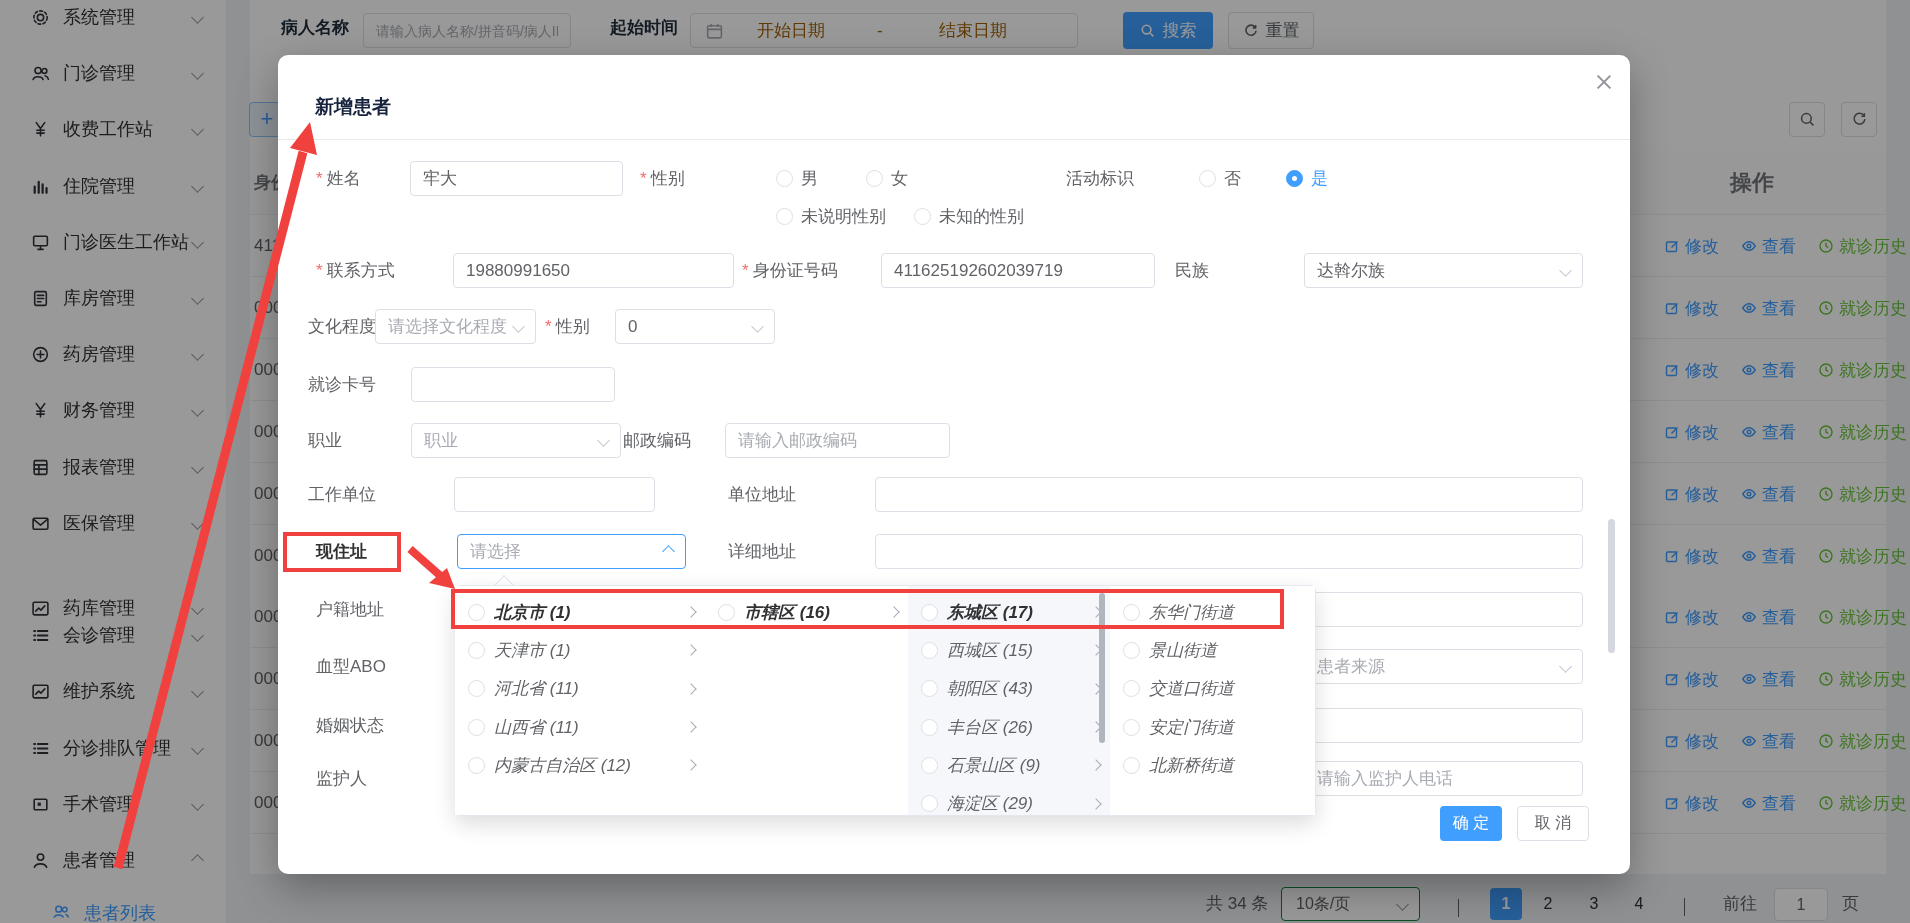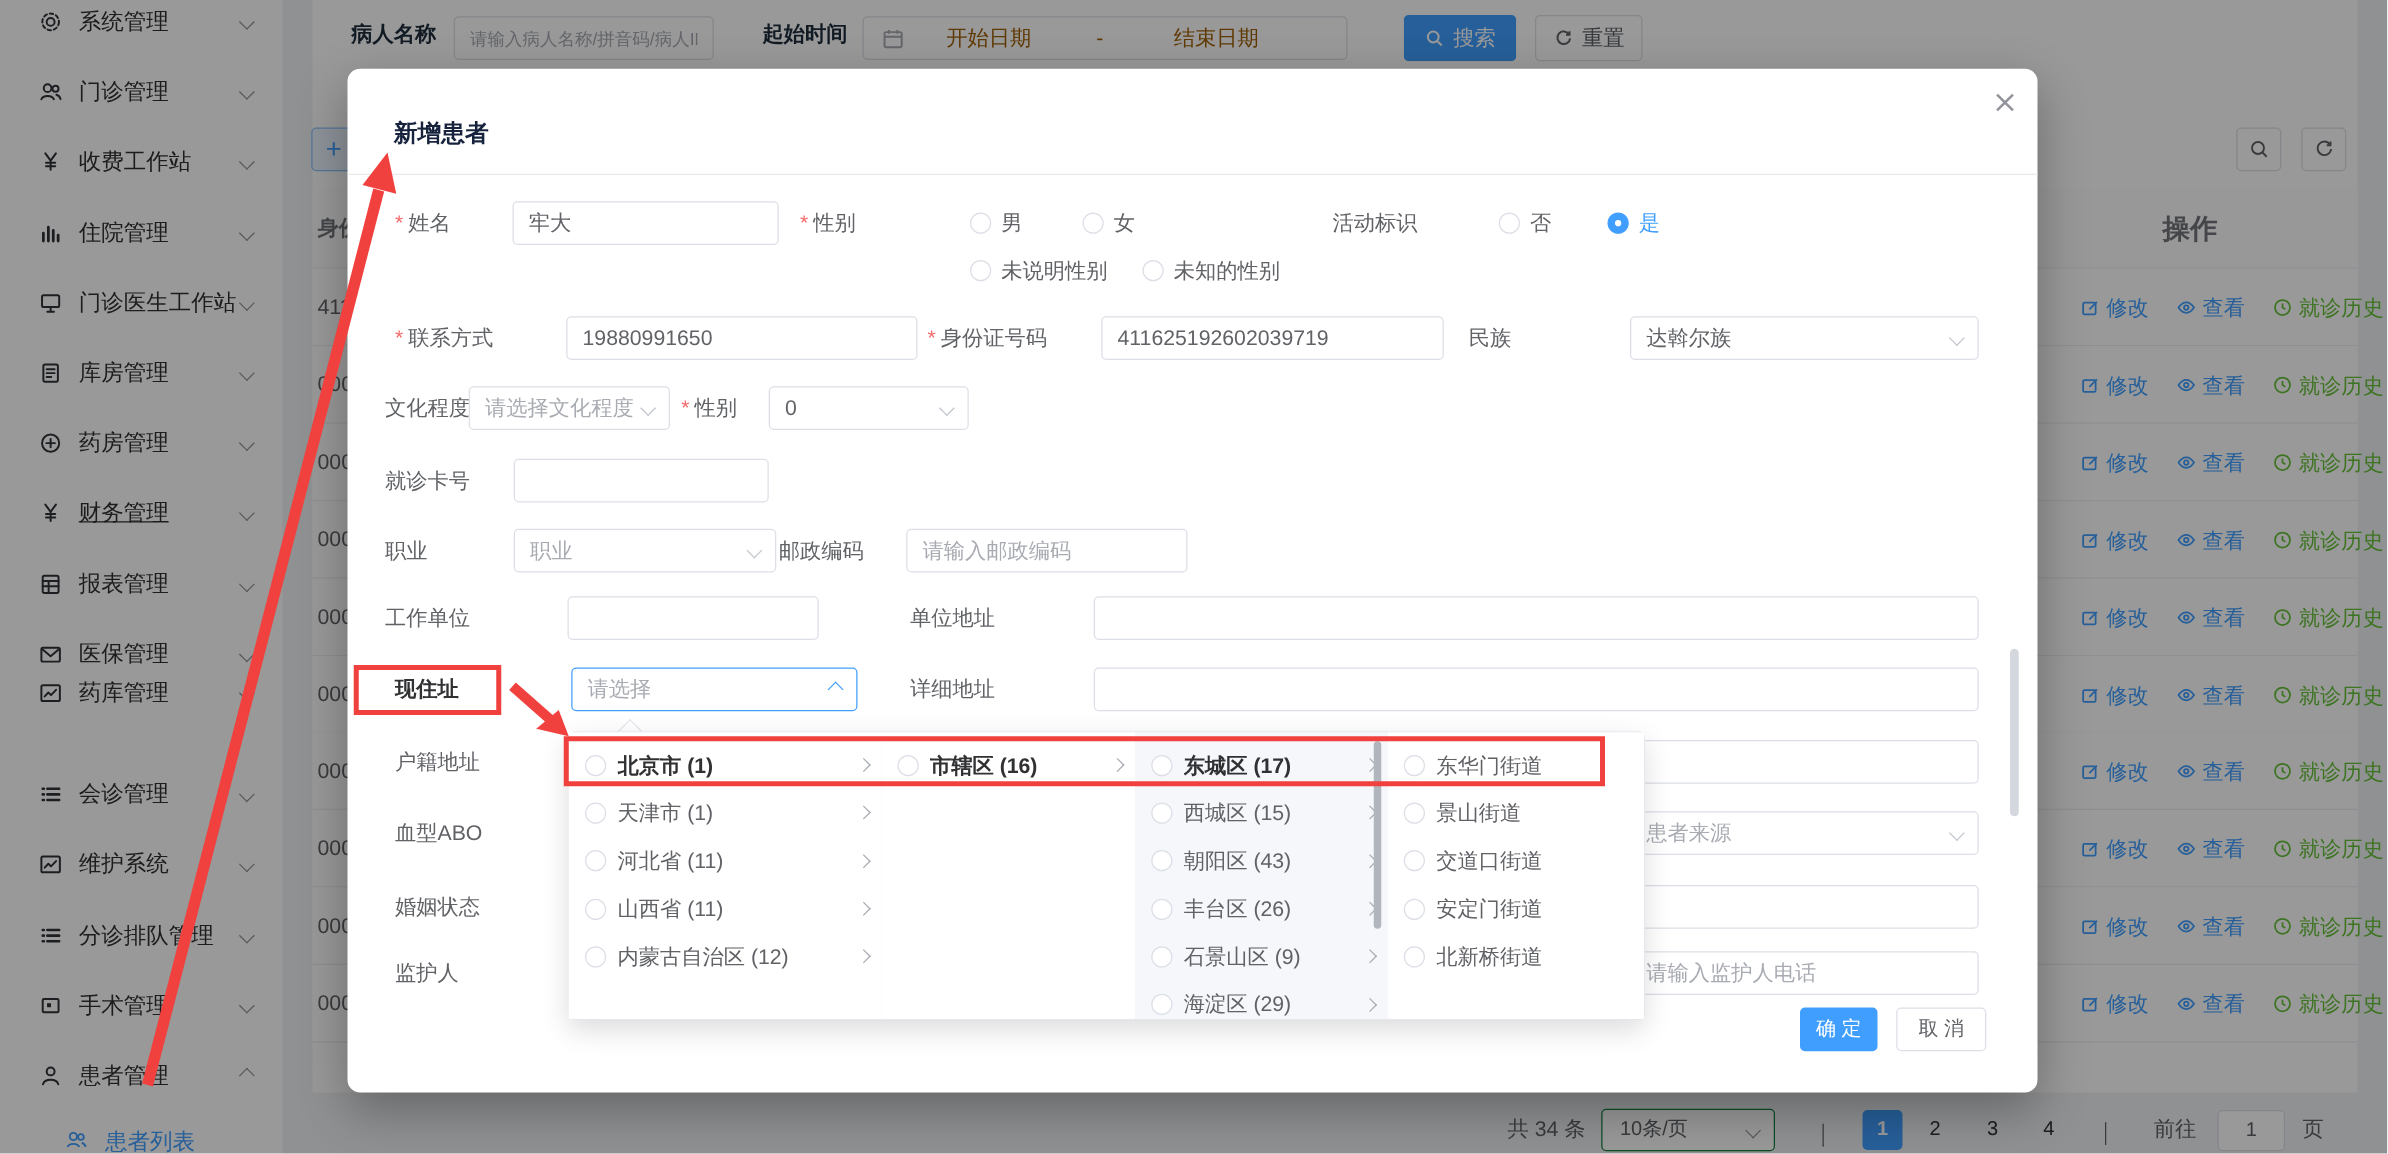--- a/index.html
+++ b/index.html
@@ -86,21 +86,21 @@
   .radio-item.on { color:#409EFF; }
 
   
   .cas-panel { position:absolute; left:455px; top:585px; width:861px; height:231px; background:#fff; border:1px solid #e4e7ed; border-radius:6px; box-shadow:0 8px 22px rgba(0,0,0,.14); }
   .cas-notch { position:absolute; left:497px; top:578px; width:14px; height:14px; background:#fff; border-left:1px solid #e4e7ed; border-top:1px solid #e4e7ed; transform:rotate(45deg); }
   .cas-col { position:absolute; top:586px; height:229px; border-right:1px solid #e4e7ed; padding-top:7px; overflow:hidden; background:#fff; }
   .cas-col.last { border-right:none; }
   .cas-col.tint { background:#f5f7fa; }
   .cas-opt { height:38.3px; display:flex; align-items:center; padding:0 10px 0 13px; font-size:17px; color:#606266; cursor:pointer; }
   .cas-opt .rdot { margin-right:9px; }
-  .cas-opt .olabel { flex:1; white-space:nowrap; overflow:hidden; }
+  .cas-opt .olabel { flex:1; white-space:nowrap; overflow:hidden;font-style:italic; }
   .cas-opt.selected .olabel { font-weight:700; color:#303133; }
   .cas-opt .ochev { width:8px; height:8px; border-right:1.6px solid #a8abb2; border-top:1.6px solid #a8abb2; transform:rotate(45deg); flex:0 0 8px; }
   .cas-scroll { position:absolute; left:1099px; top:593px; width:6px; height:150px; background:#b1b5bd; border-radius:3px; }
   .m-scroll { position:absolute; left:1608px; top:519px; width:7px; height:134px; background:#d4d7de; border-radius:4px; }
 
   .m-btn { position:absolute; height:35px; border-radius:4px; font-size:16px; display:flex; align-items:center; justify-content:center; cursor:pointer; }
   .m-confirm { left:1440px; top:806px; width:62px; background:#409EFF; color:#fff; }
   .m-cancel { left:1517px; top:806px; width:72px; background:#fff; color:#606266; border:1px solid #dcdfe6; }
 
   
@@ -182,21 +182,21 @@
           <div class="menu-item" style="top: 326px;">
             <span class="mi-ic">
               <svg viewBox="0 0 18 18" width="19" height="19" fill="none" stroke="#2f3237" stroke-width="1.5" stroke-linecap="round" stroke-linejoin="round">
                 <circle cx="9" cy="9" r="6.5"></circle>
                 <path d="M9 5.8v6.4M5.8 9h6.4"></path>
               </svg>
             </span>
             <span class="mi-lb">药房管理</span>
             <span class="chev "></span>
           </div>
-          <div class="menu-item" style="top: 382px; text-decoration: underline;">
+          <div class="menu-item" style="top: 382px;">
             <span class="mi-ic">
               <svg viewBox="0 0 18 18" width="19" height="19" fill="none" stroke="#2f3237" stroke-width="1.5" stroke-linecap="round" stroke-linejoin="round">
                 <path d="M5 2.5l4 5.5 4-5.5M9 8v7M5.5 9.7h7M5.5 12.4h7"></path>
               </svg>
             </span>
             <span class="mi-lb">财务管理</span>
             <span class="chev "></span>
           </div>
           <div class="menu-item" style="top: 439px;">
             <span class="mi-ic">
@@ -211,21 +211,21 @@
           <div class="menu-item" style="top: 495px;">
             <span class="mi-ic">
               <svg viewBox="0 0 18 18" width="19" height="19" fill="none" stroke="#2f3237" stroke-width="1.5" stroke-linecap="round" stroke-linejoin="round">
                 <rect x="2" y="4" width="14" height="10.5" rx="1.2"></rect>
                 <path d="M2.5 5l6.5 5.5L15.5 5"></path>
               </svg>
             </span>
             <span class="mi-lb">医保管理</span>
             <span class="chev "></span>
           </div>
-          <div class="menu-item" style="top: 526px;">
+          <div class="menu-item" style="top: 580px;">
             <span class="mi-ic">
               <svg viewBox="0 0 18 18" width="19" height="19" fill="none" stroke="#2f3237" stroke-width="1.5" stroke-linecap="round" stroke-linejoin="round">
                 <rect x="2" y="3" width="14" height="12" rx="1.2"></rect>
                 <path d="M4.5 11.5l2.8-3 2 2 3.8-4"></path>
               </svg>
             </span>
             <span class="mi-lb">药库管理</span>
             <span class="chev "></span>
           </div>
           <div class="menu-item" style="top: 607px;">

